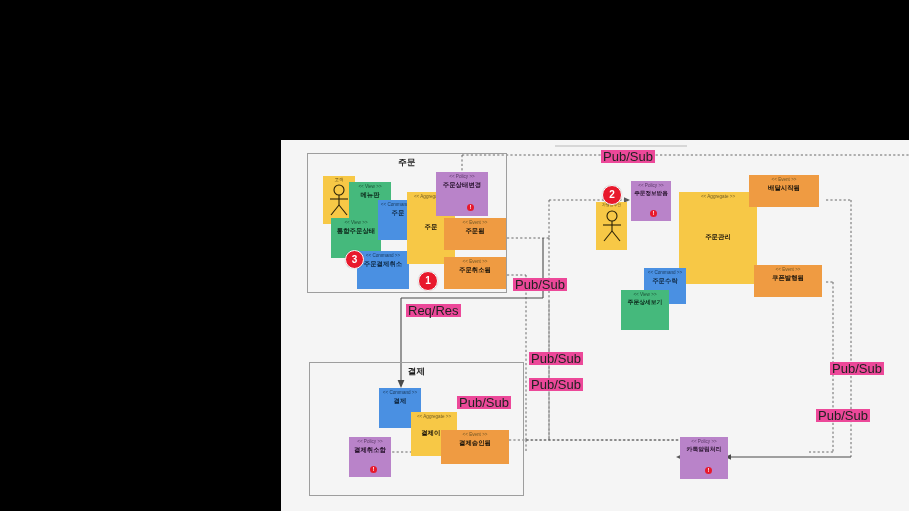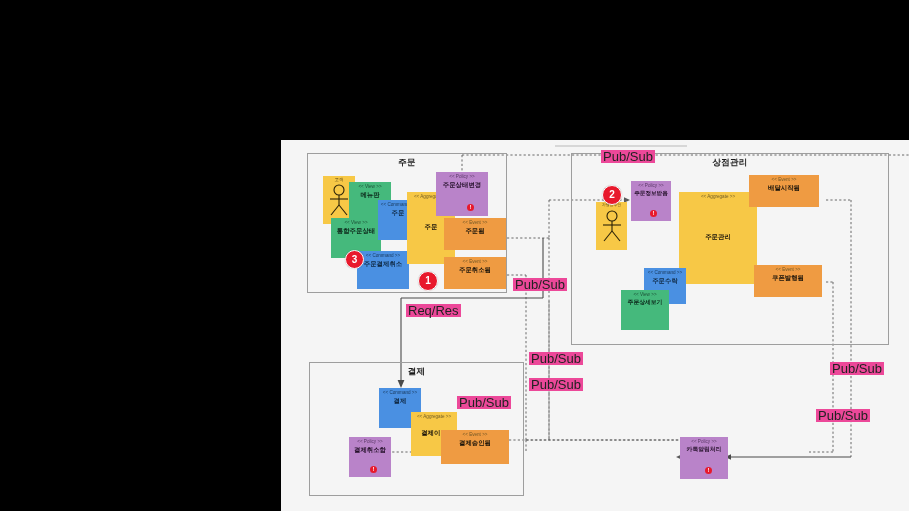--- a/index.html
+++ b/index.html
@@ -256,23 +256,20 @@
     </div>
 
     <div class="sticky s-event" style="left:163px; top:117px; width:62px; height:32px;">
       <div class="stereo">&lt;&lt; Event &gt;&gt;</div>
       <div class="nm">주문취소됨</div>
     </div>
 
     <div class="badge" style="left:64px; top:110px; width:17px; height:17px;">3</div>
     <div class="badge" style="left:137px; top:131px; width:18px; height:18px;">1</div>
 
-    <div class="ctx" style="left:290px; top:13px; width:318px; height:192px;">
-      <div class="ctx-title">상점관리</div>
-    </div>
 
     <div class="actor-box" style="left:315px; top:62px; width:31px; height:48px;">
       <div class="alabel" style="font-size:3.8px;">가맹점주인</div>
       <svg class="actor-svg" width="28" height="34" viewBox="0 0 28 34">
         <circle cx="14" cy="7" r="5" fill="none" stroke="#2a2208" stroke-width="1.1"></circle>
         <line x1="14" y1="12" x2="14" y2="22" stroke="#2a2208" stroke-width="1.1"></line>
         <line x1="5" y1="16" x2="23" y2="16" stroke="#2a2208" stroke-width="1.1"></line>
         <line x1="14" y1="22" x2="6" y2="32" stroke="#2a2208" stroke-width="1.1"></line>
         <line x1="14" y1="22" x2="22" y2="32" stroke="#2a2208" stroke-width="1.1"></line>
       </svg>

